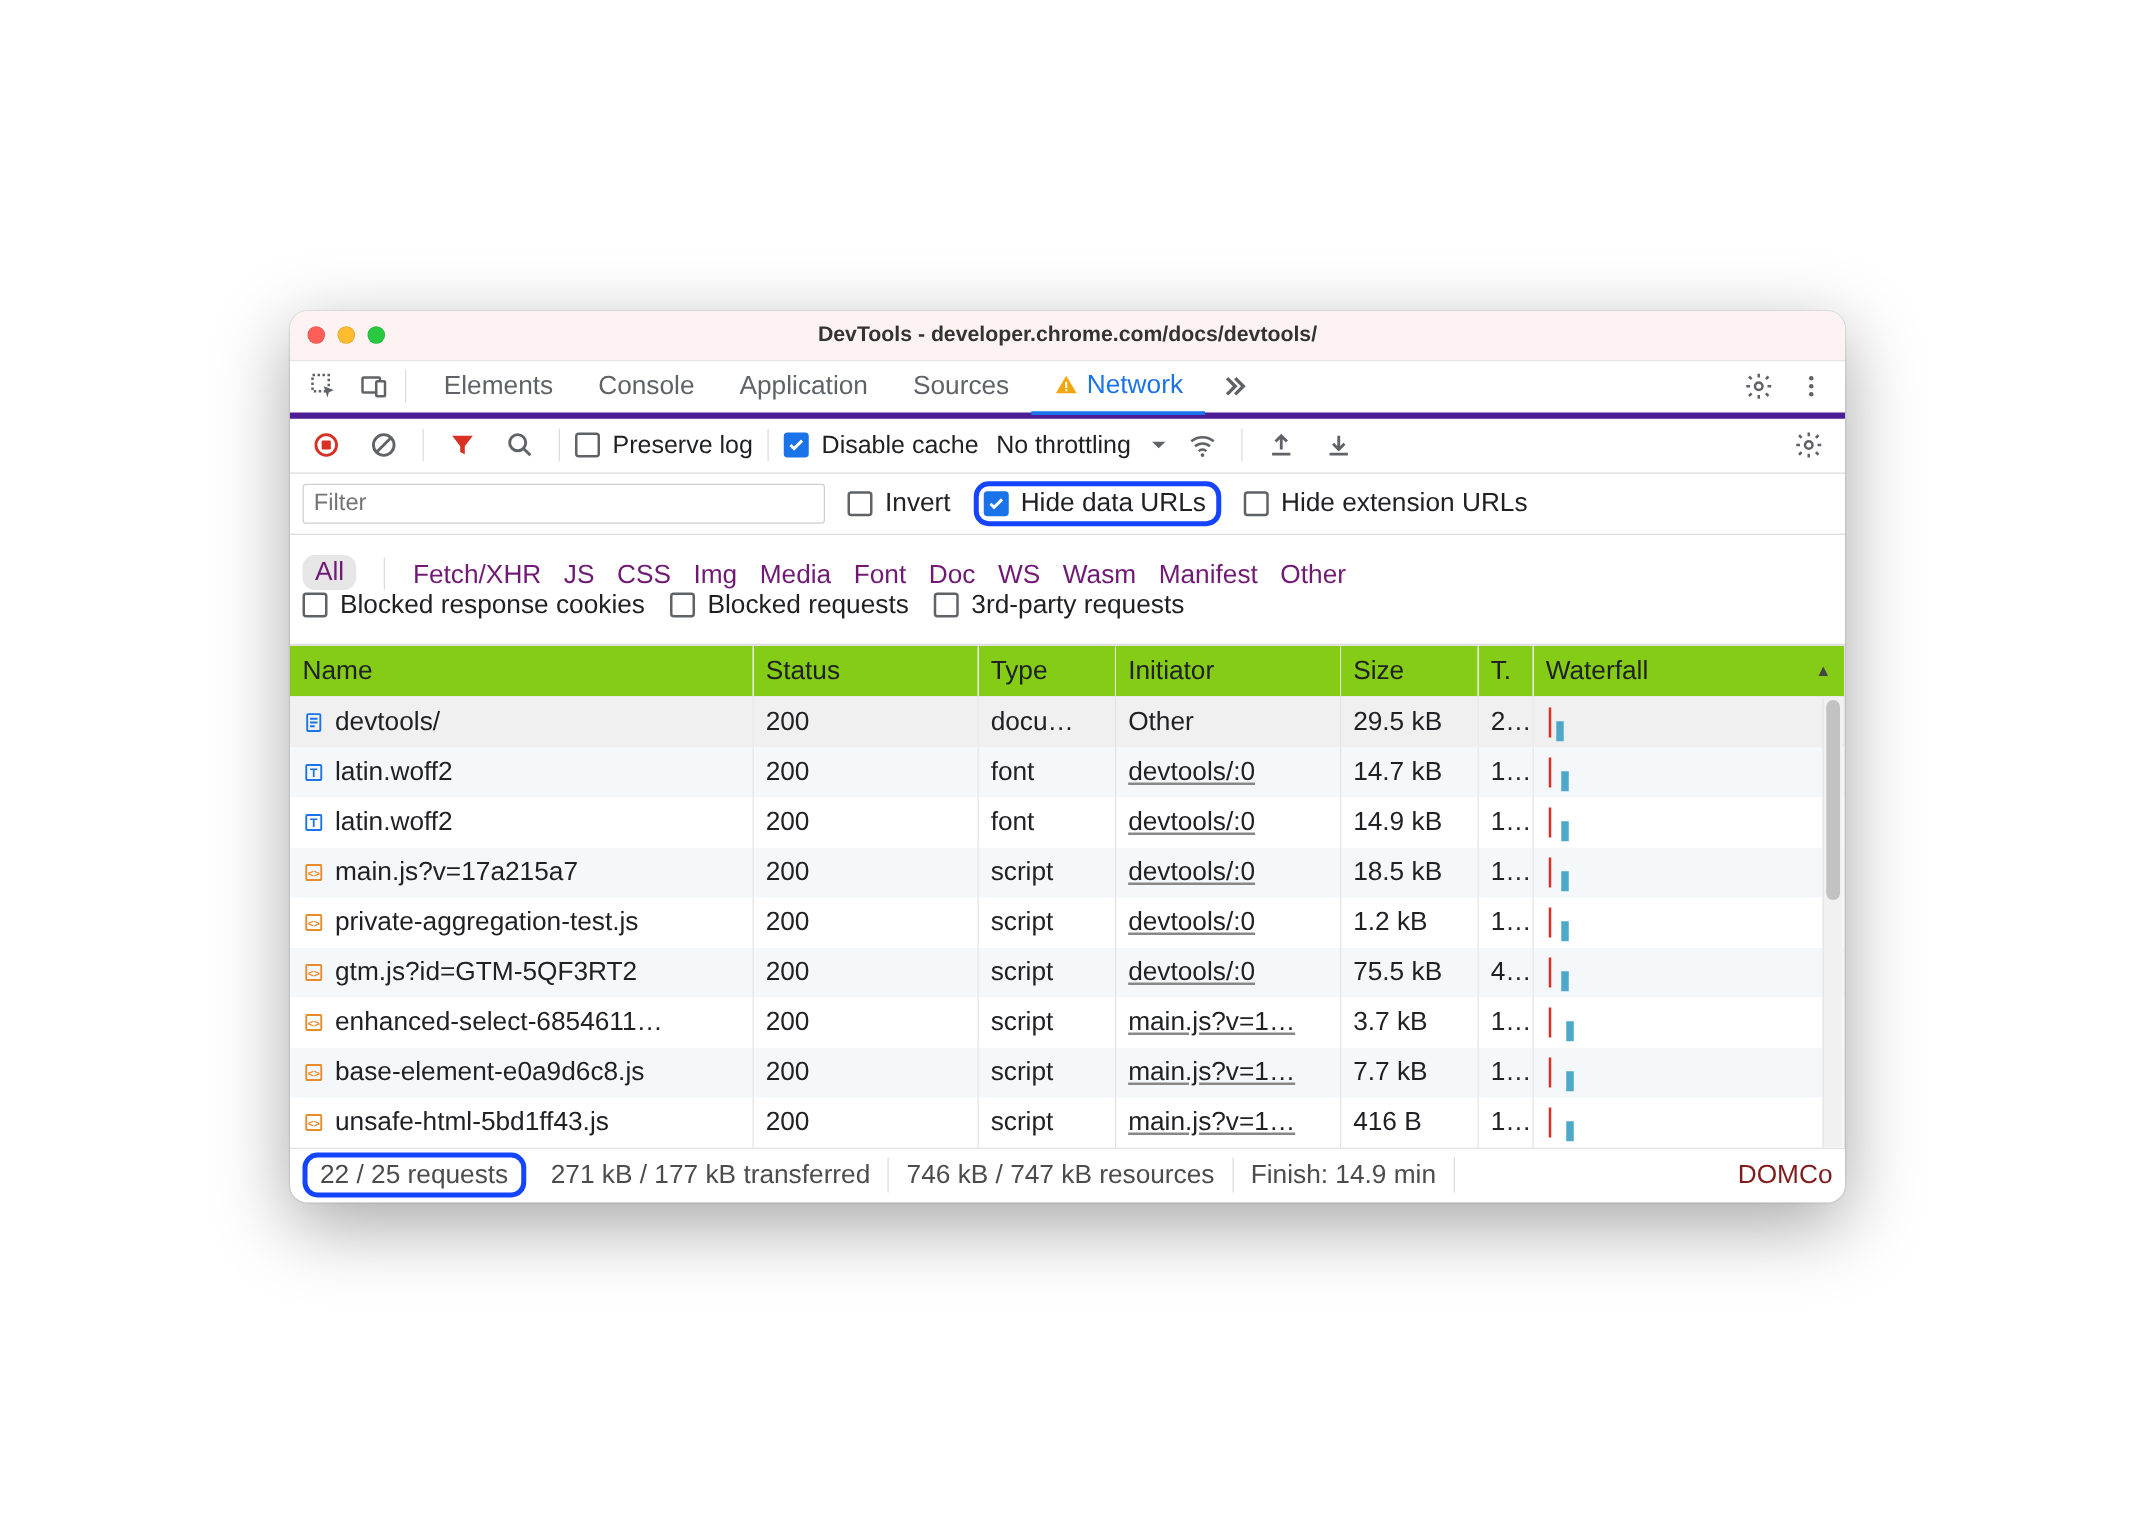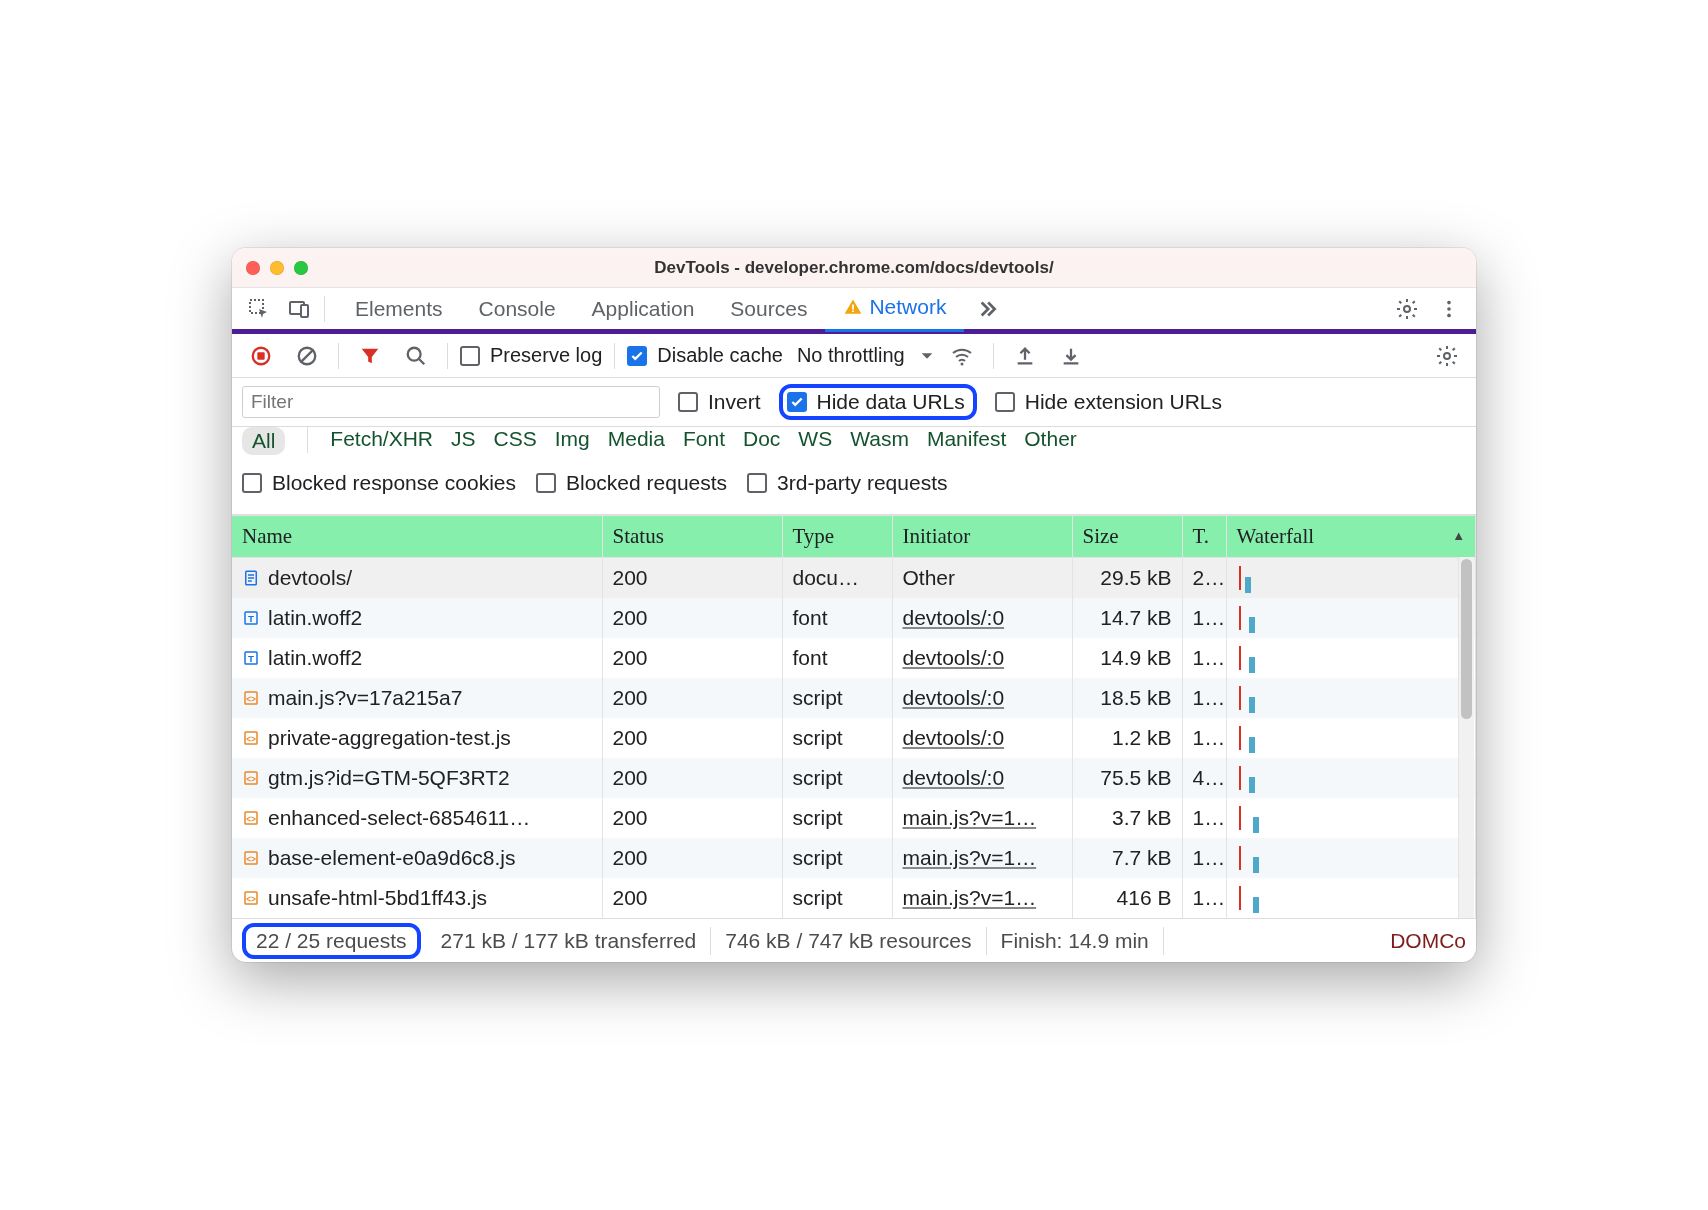--- a/index.html
+++ b/index.html
@@ -99,22 +99,22 @@
   }
   .cbgroup{display:flex;align-items:center;gap:10px;}
   .highlight-box {
     border: 4px solid #1444ff; border-radius: 12px; padding: 2px 8px 2px 4px;
     display:flex;align-items:center;gap:10px;
   }
 
   
   .typesrow {
     height: 44px;
-    display:flex; align-items:flex-start; gap: 18px;
-    padding: 0 10px; font-size: 21px; color:#14532d;
+    display:flex; align-items:flex-end; gap: 18px;
+    padding: 0 10px; font-size: 21px; color:#701a75;
   }
   .chip { padding: 2px 10px; border-radius: 10px; }
   .chip.sel { background:#e6e6e6; }
 
   
   .blockedrow {
     height: 44px;
     border-bottom: 1px solid #dcdcdc;
     display:flex; align-items:flex-start; gap: 20px;
     padding: 0 10px; font-size:21px;
@@ -124,34 +124,34 @@
   .tablewrap { position: relative; }
   table { width:100%; border-collapse: collapse; table-layout: fixed; }
   th, td {
     text-align: left; padding: 8px 10px; height: 40px;
     border-right: 1px solid #e3e3e3;
     font-weight: 400; font-size: 21px;
     white-space: nowrap; overflow:hidden; text-overflow: ellipsis;
     background:#fff;
   }
   thead th {
-    background:#86efac; border-top:1px solid #e3e3e3; border-bottom:1px solid #e3e3e3;
-    color:#202124; position:relative;font-family:Liberation Serif, serif;
+    background:#84cc16; border-top:1px solid #e3e3e3; border-bottom:1px solid #e3e3e3;
+    color:#202124; position:relative;
   }
   thead th.sorted::after {
     content:"▲"; font-size:13px; position:absolute; right:10px; top:12px; color:#444;
   }
   tbody tr:nth-child(even) td { background:#f5f8fb; }
   tbody tr:first-child td { background:#f0f0f0; }
   .col-name { width: 370px; }
   .col-status { width: 180px; }
   .col-type { width: 110px; }
   .col-init { width: 180px; }
   .col-size { width: 110px; text-align:right;}
-  td.size{text-align:right;}
+  td.size{text-align:left;}
   .col-time { width: 44px; }
   .col-wf { }
   .namecell { display:flex; align-items:center; gap:8px; }
   .ficon { width:18px;height:18px;flex:0 0 auto; }
   .initlink { color:#202124; text-decoration: underline; text-decoration-color:#888;}
   .wf-cell { position:relative; height:100%; }
   .wf-red { position:absolute; top:0;bottom:0;left:2px;width:2px;background:#d93025;}
   .wf-bar { position:absolute; top:11px; height:16px; width:6px; background:#4ea8c9;}
   .scrollbar {
     position:absolute; right:2px; top:42px; bottom:0; width:16px;

